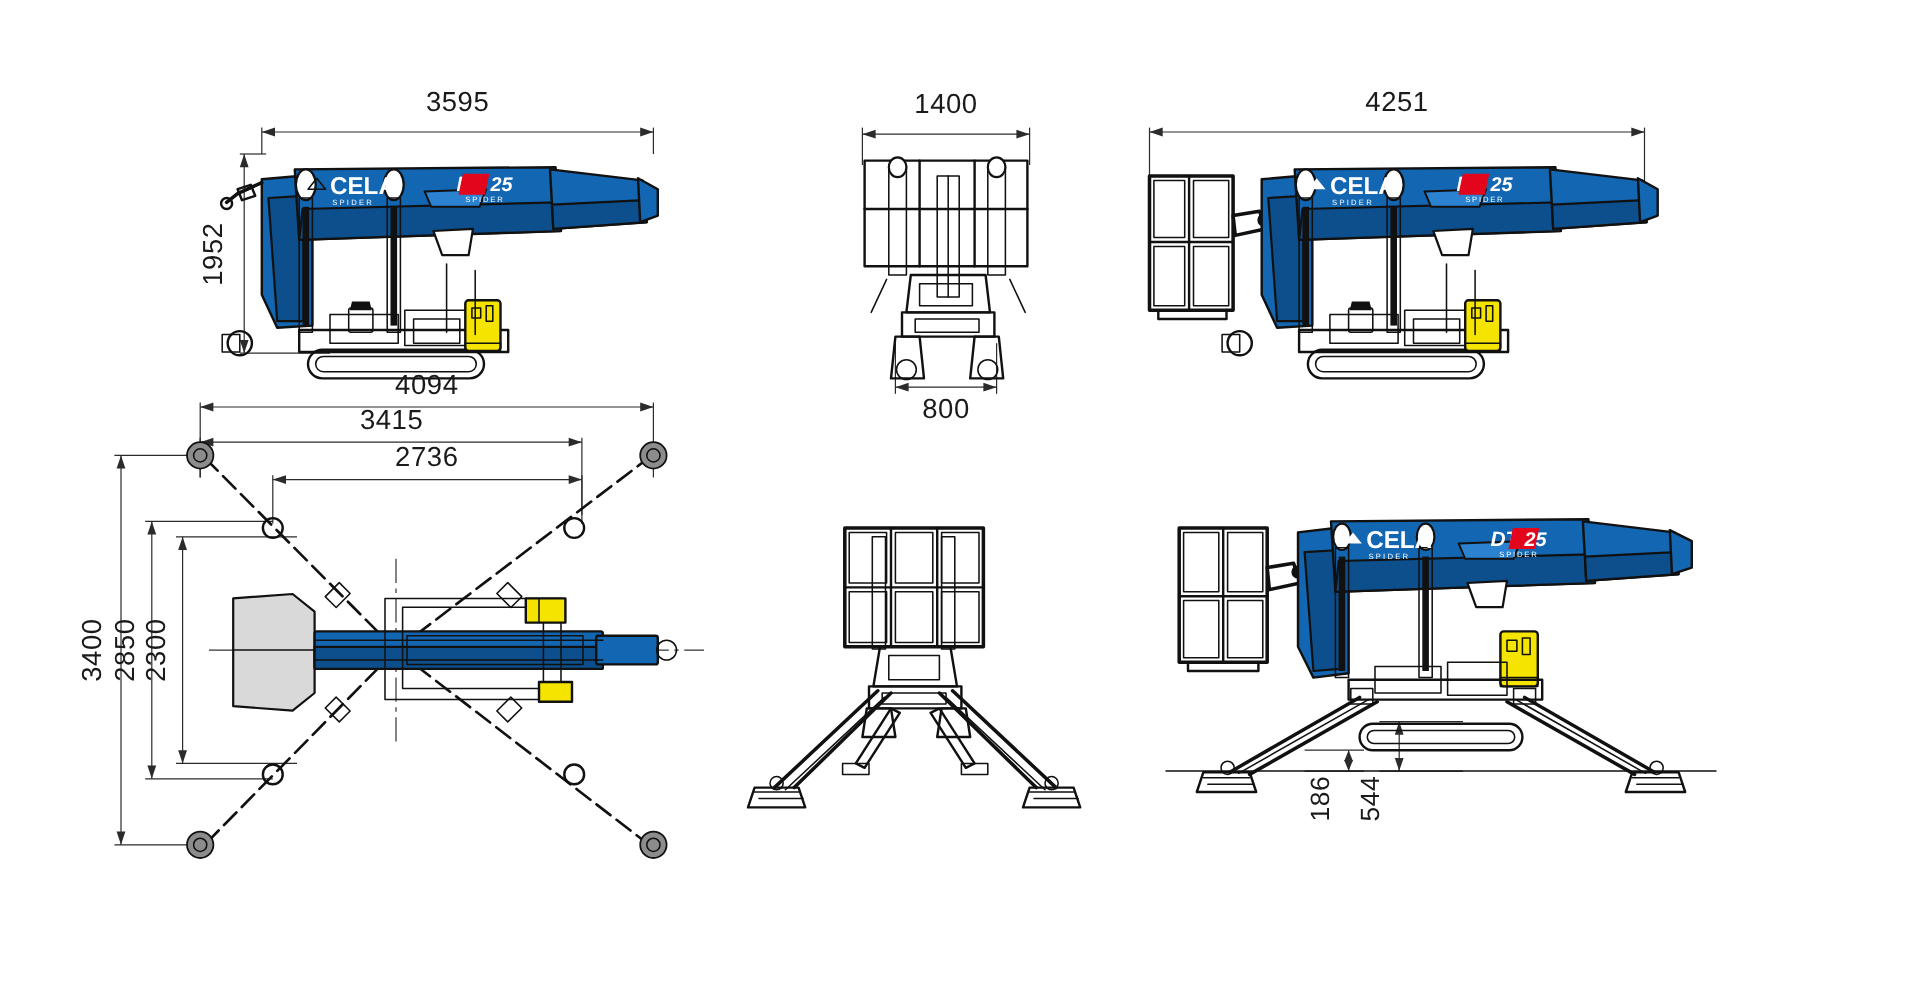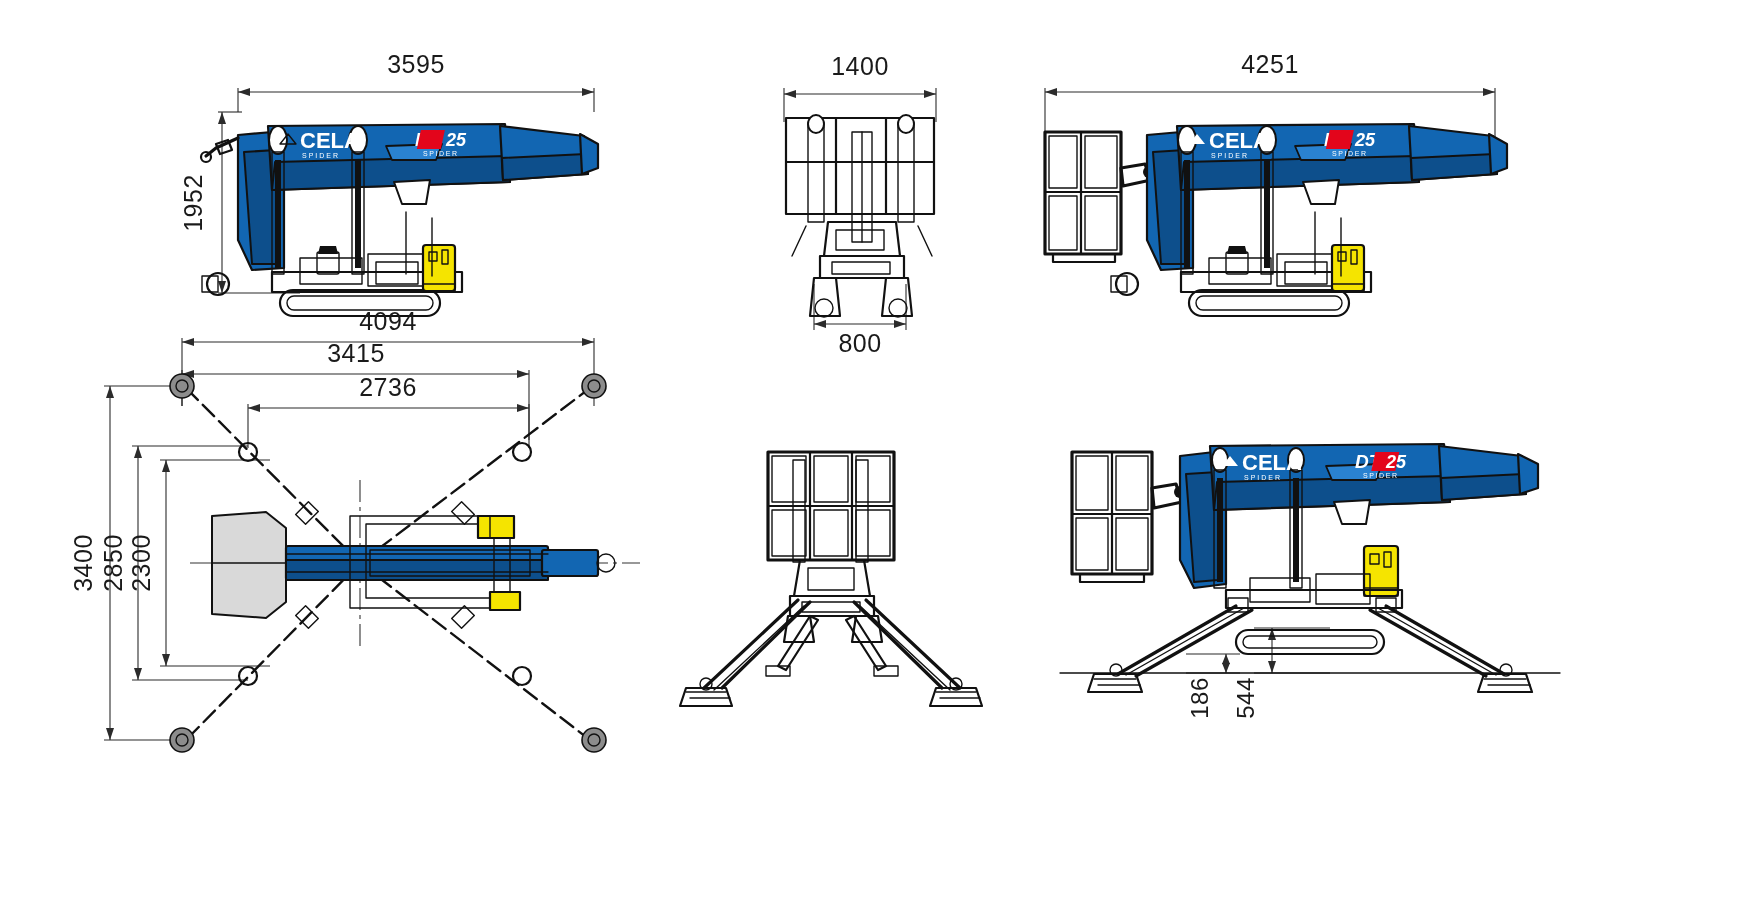--- a/index.html
+++ b/index.html
@@ -1,21 +1,21 @@
 <!DOCTYPE html>
 <html><head>
 <meta charset="utf-8">
 <style>
   html,body{margin:0;padding:0;background:#ffffff;}
   body{
     width:1754px;height:901px;position:relative;overflow:hidden;
     font-family:"Liberation Sans", sans-serif;
     color:#1a1a1a;
   }
-  #sheet{position:absolute;inset:0;}
+  #sheet{position:absolute;inset:0;margin-top:28px;}
   svg.view{position:absolute;overflow:visible;}
 
   .dimtxt{
     font-family:"Liberation Sans", sans-serif;
     font-size:25px; fill:#1a1a1a; letter-spacing:0.5px;
     text-anchor:middle; dominant-baseline:auto;
   }
   .dimtxt.sm{font-size:24px;}
   .dimline{stroke:#2b2b2b;stroke-width:1.1;fill:none;}
   .extline{stroke:#2b2b2b;stroke-width:1.1;fill:none;}

